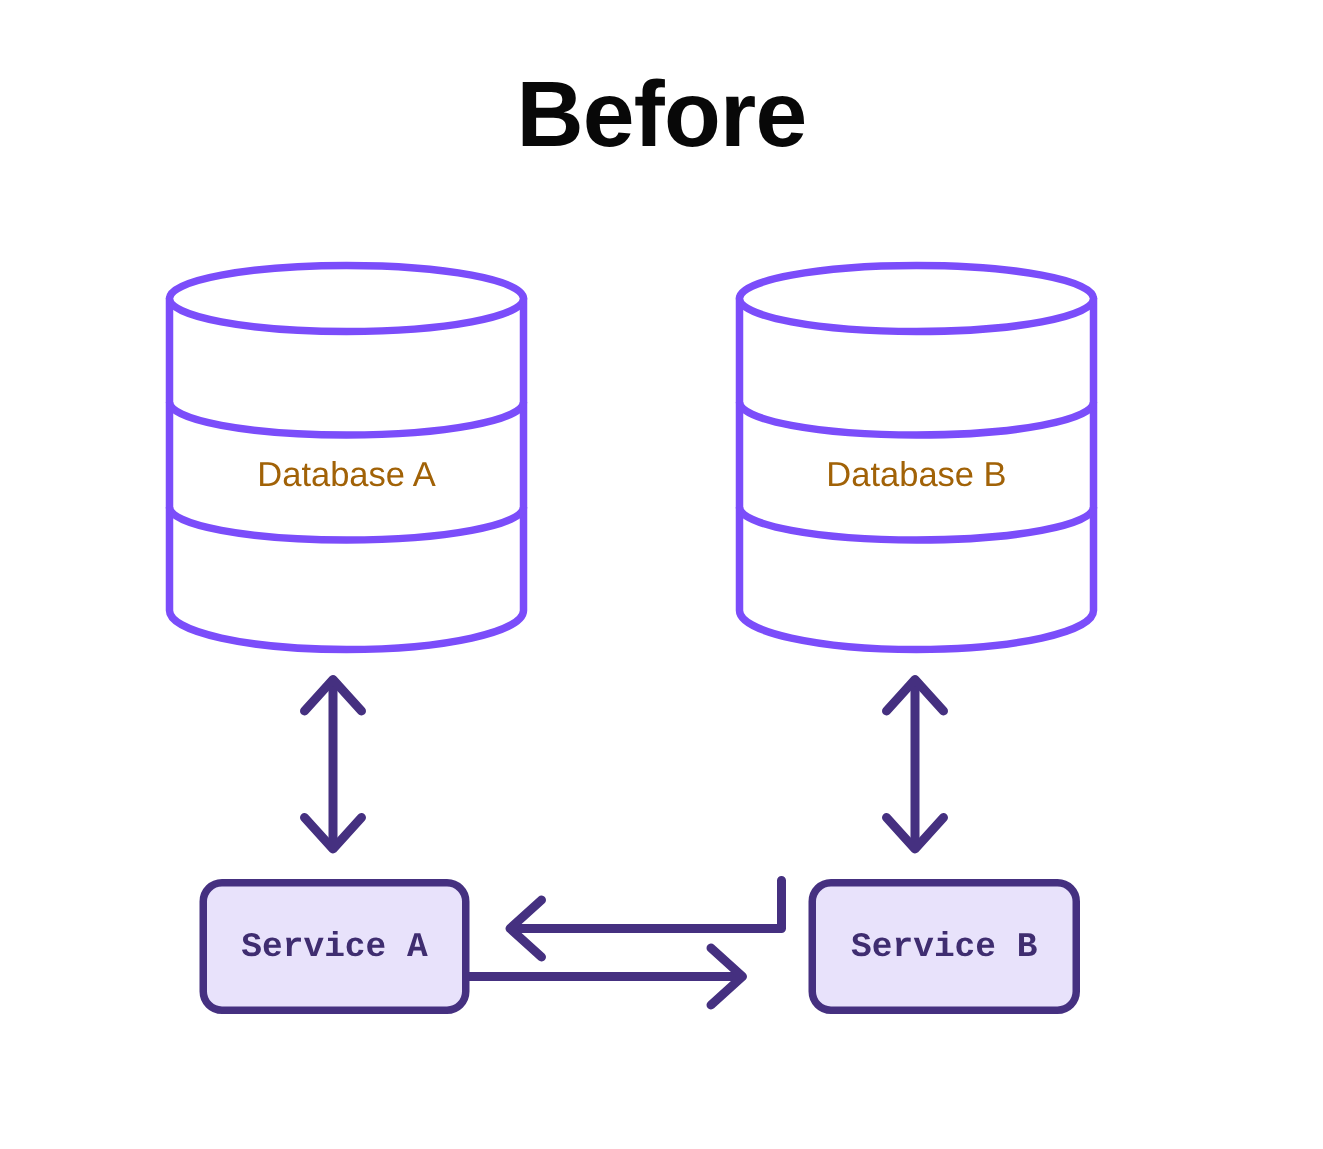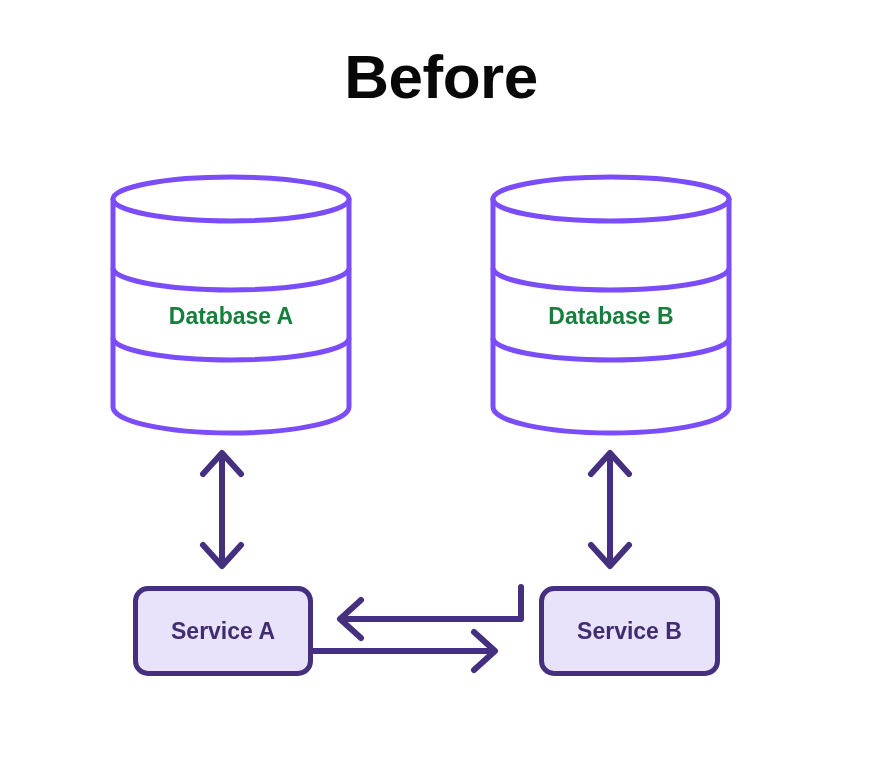--- a/index.html
+++ b/index.html
@@ -31,39 +31,39 @@
     letter-spacing: -0.5px;
     color: #080808;
     line-height: 1.05;
     user-select: none;
   }
   .db-label {
     position: absolute;
     text-align: center;
     font-family: "Liberation Sans", sans-serif;
     font-size: 23px;
-    font-weight: bold;
-    color: #15803d;
+    font-weight: normal;
+    color: #a16207;
     user-select: none;
   }
   #db-a-label { left: 113px; top: 303px; width: 236px; }
   #db-b-label { left: 493px; top: 303px; width: 236px; }
 
   .service-box {
     position: absolute;
     box-sizing: border-box;
     background: #E8E2FB;
     border: 5px solid #453080;
     border-radius: 15px;
     display: flex;
     align-items: center;
     justify-content: center;
   }
   .service-label {
-    font-family: Liberation Sans, sans-serif;
+    font-family: Liberation Mono, monospace;
     font-size: 23px;
     font-weight: bold;
     color: #3F2D70;
     user-select: none;
   }
   #service-a { left: 133px; top: 586px; width: 180px; height: 90px; }
   #service-b { left: 539px; top: 586px; width: 181px; height: 90px; }
 
   svg.layer {
     position: absolute;

